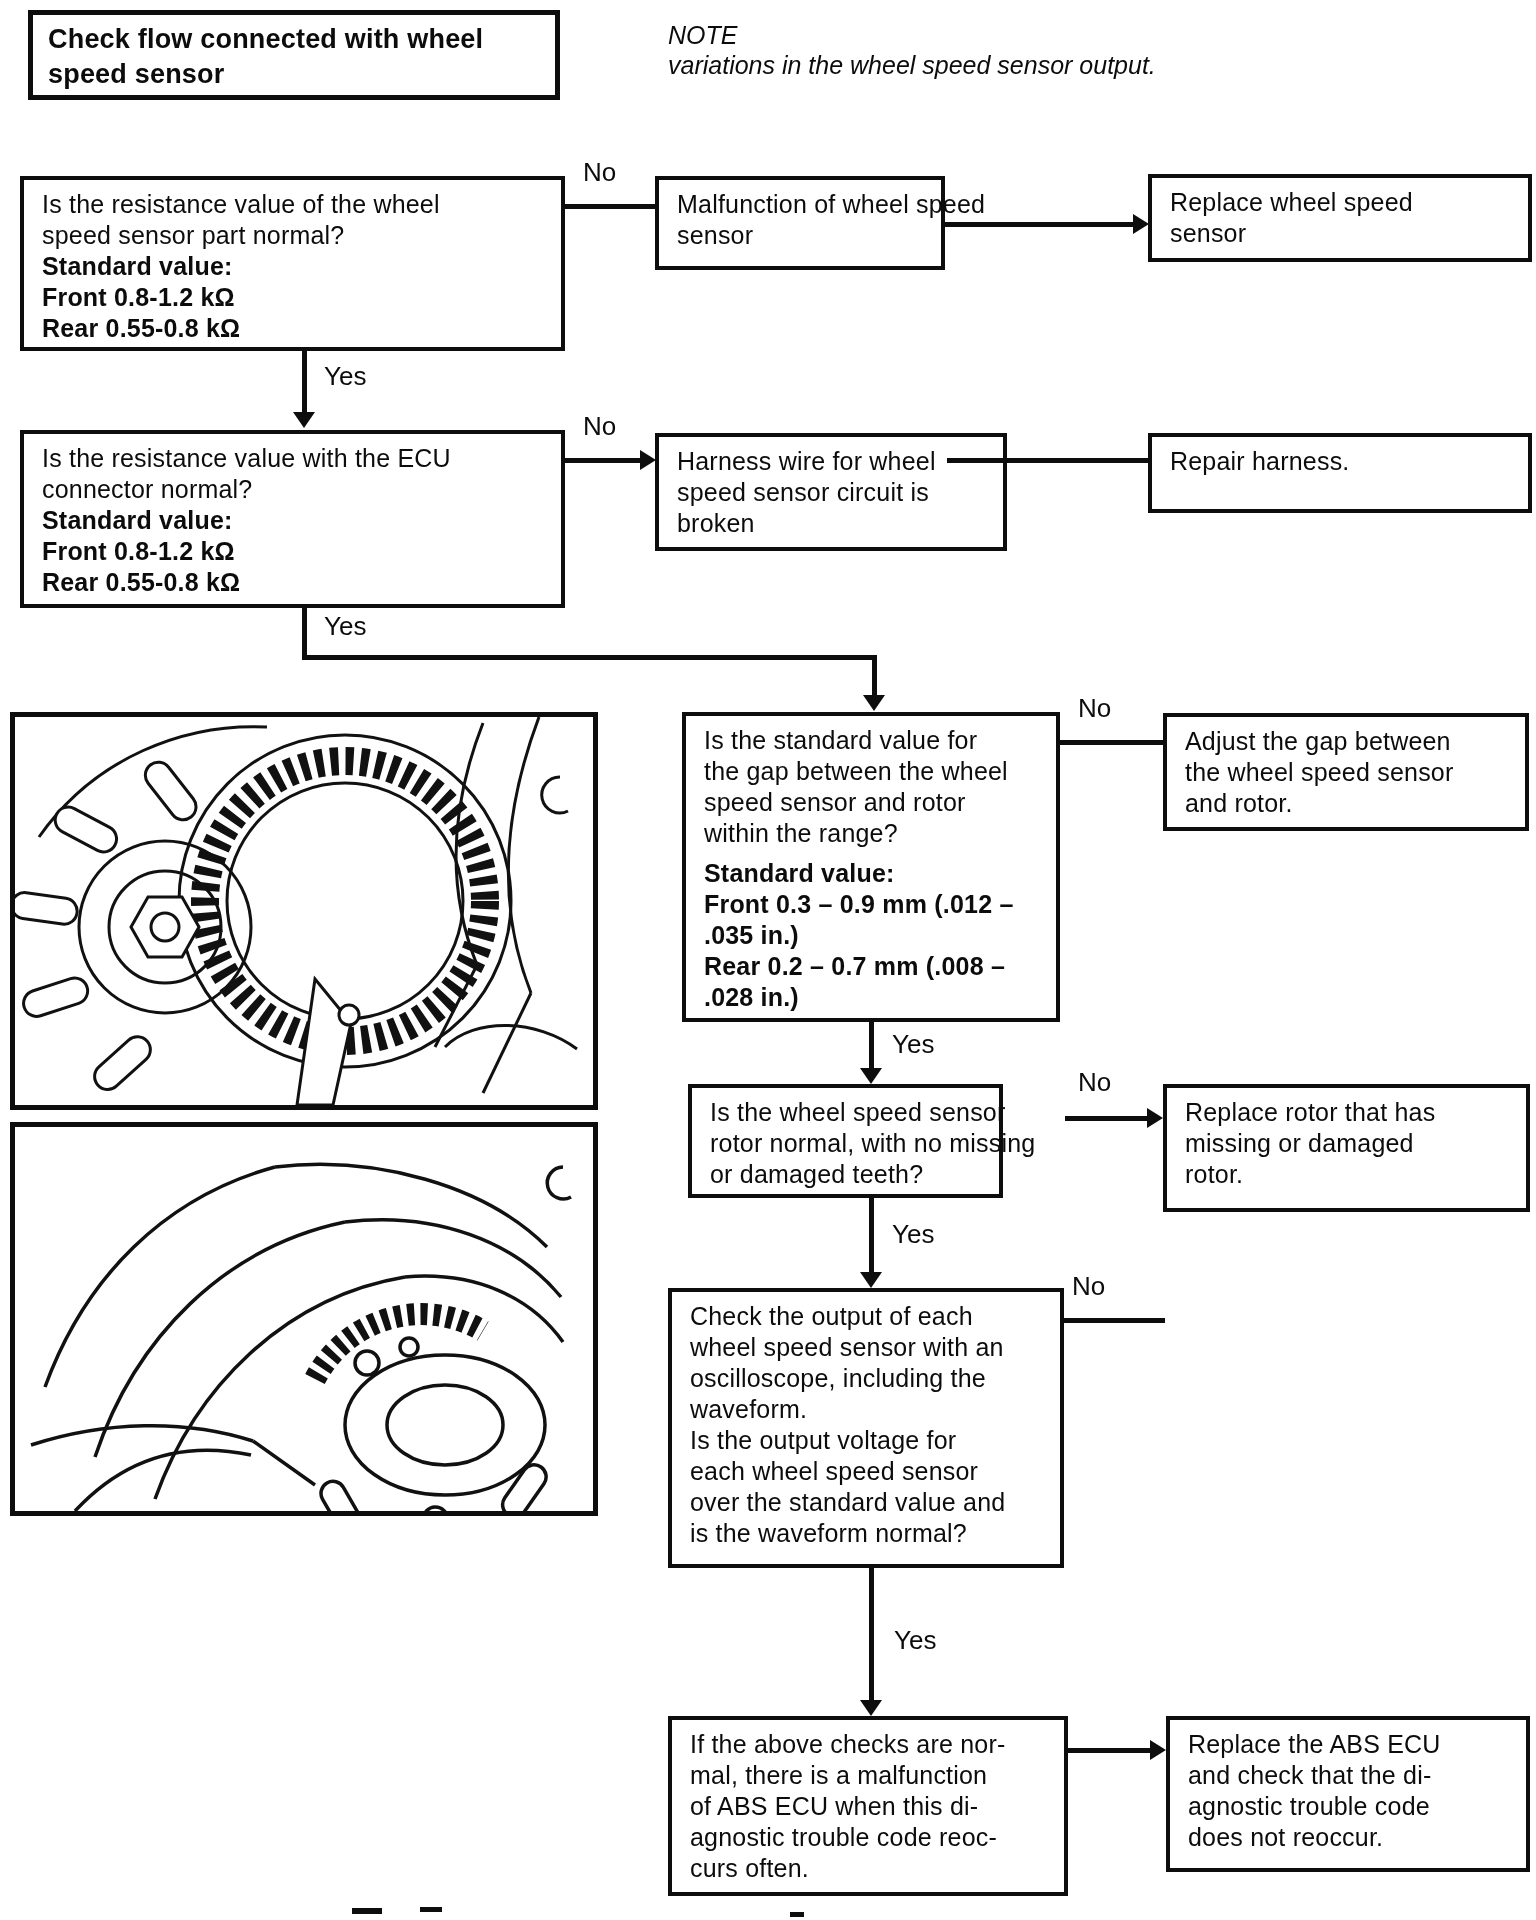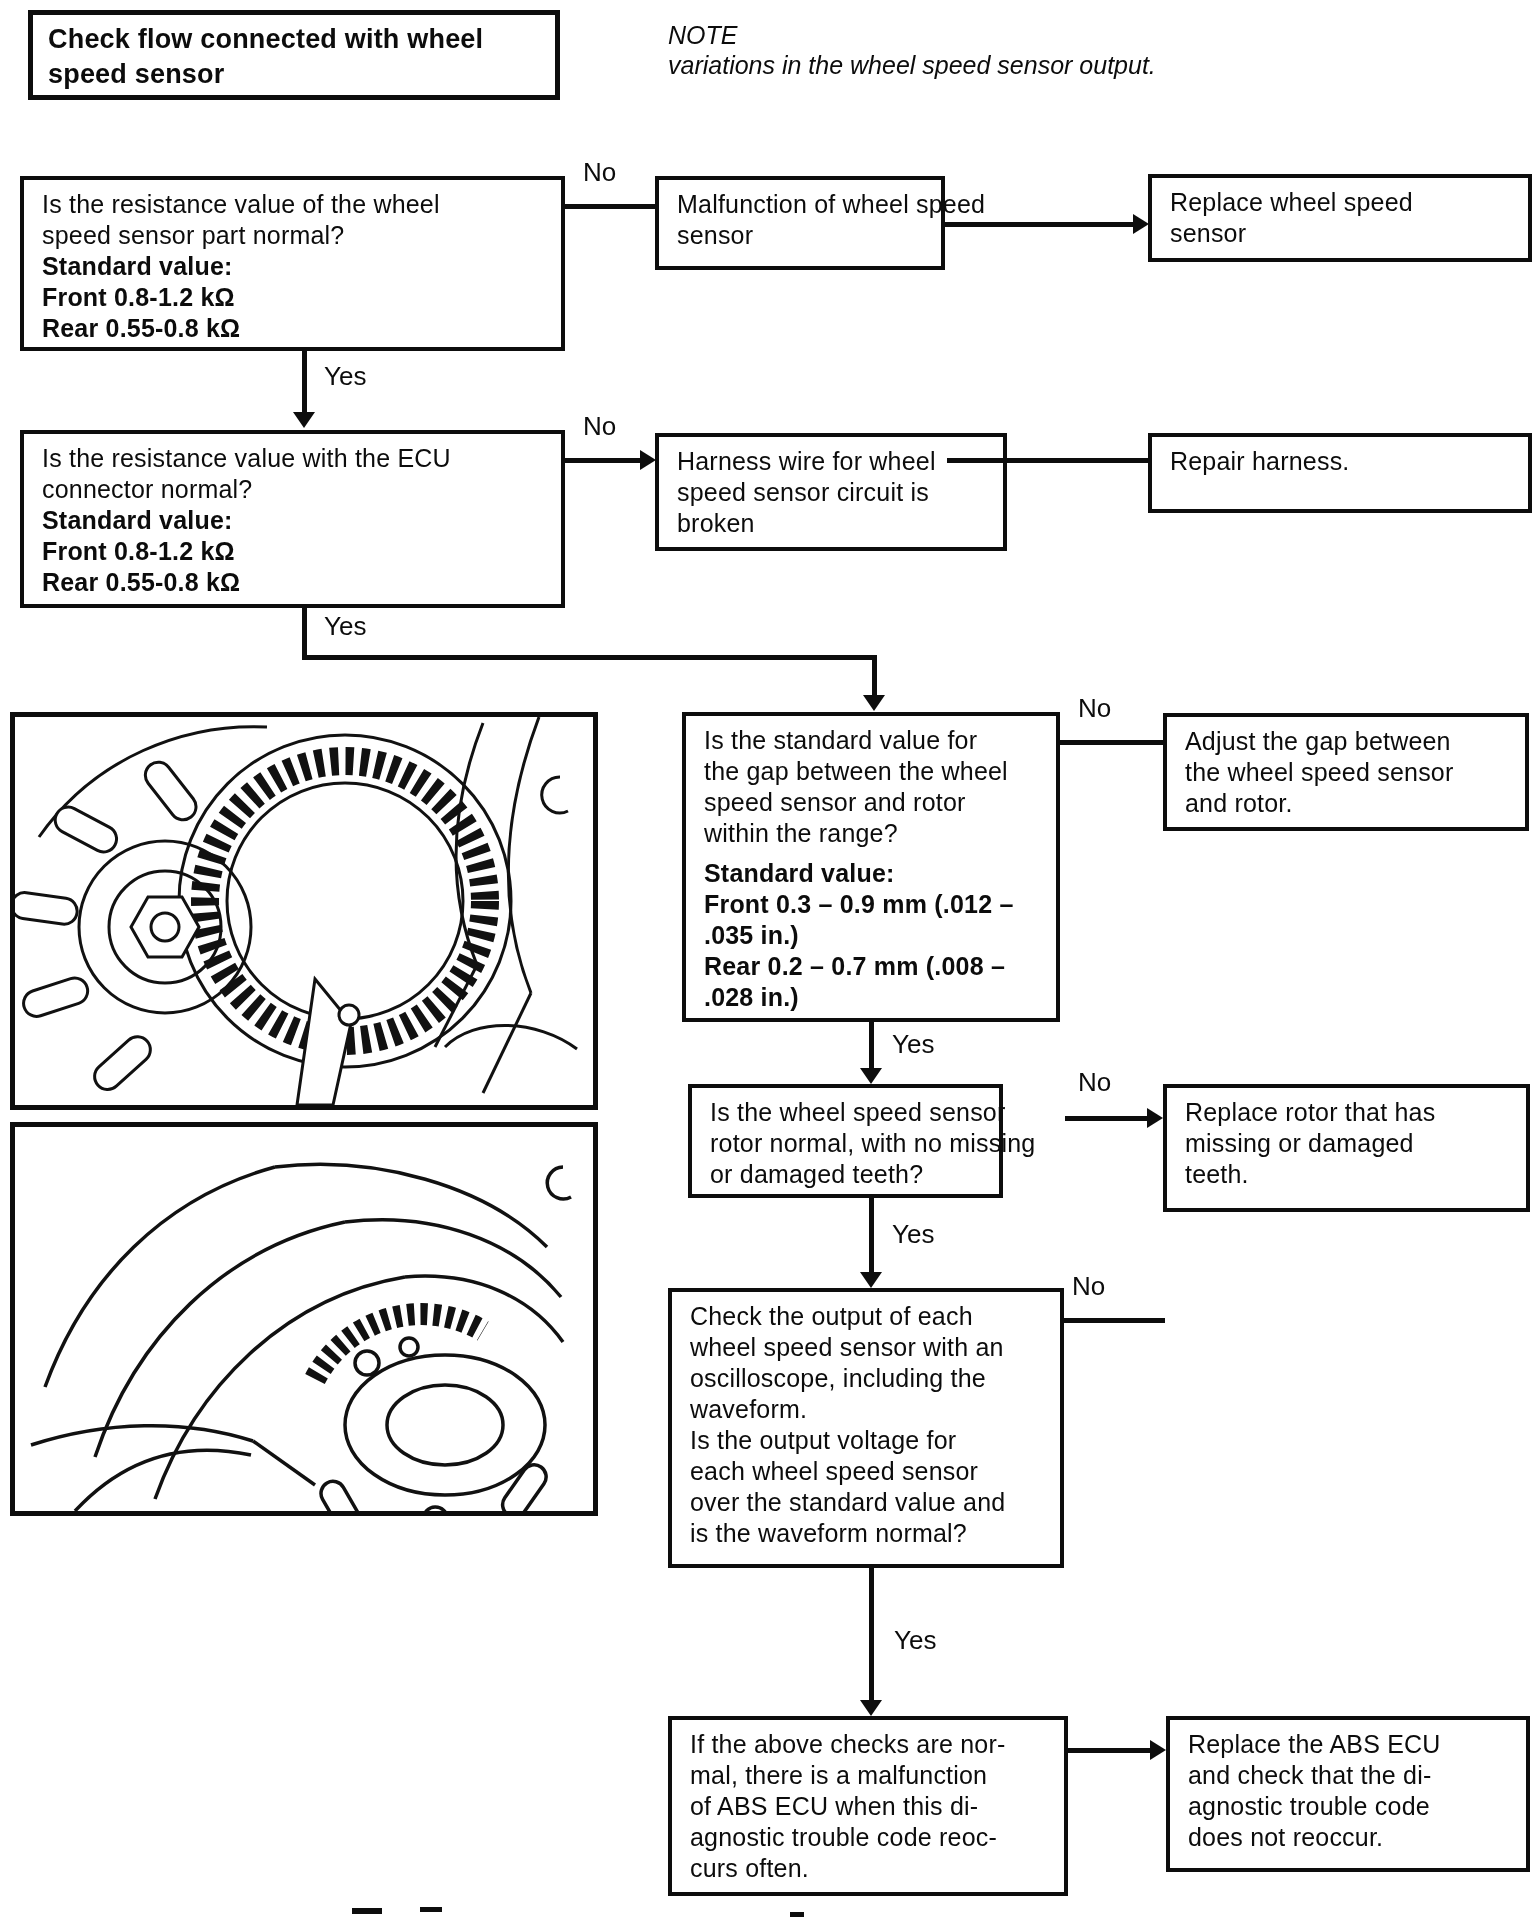--- a/index.html
+++ b/index.html
@@ -229,21 +229,21 @@
       <div class="tl">Is the wheel speed sensor</div>
       <div class="tl">rotor normal, with no missing</div>
       <div class="tl">or damaged teeth?</div>
     </div>
   <div class="lbl" id="no4">No</div>
   <div class="hline" id="connIJ"></div>
   <div class="arr-r" id="arrIJ"></div>
   <div class="box" id="boxJ2">
       <div class="tl">Replace rotor that has</div>
       <div class="tl">missing or damaged</div>
-      <div class="tl">teeth.</div>
+      <div class="tl">rotor.</div>
     </div>
 
   <div class="vline" id="yes4-line"></div>
   <div class="arr-d" id="yes4-arr"></div>
   <div class="lbl" id="yes4">Yes</div>
 
   <div class="figure" id="fig2">
     <svg width="578" height="384" viewBox="0 0 578 384">
       <g fill="none" stroke="#111" stroke-width="3.5">
         <path d="M30,260 C70,150 150,70 260,40"></path>

